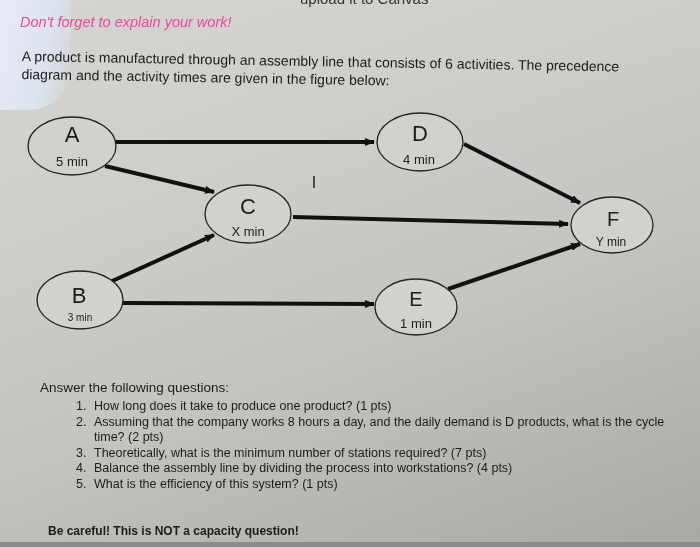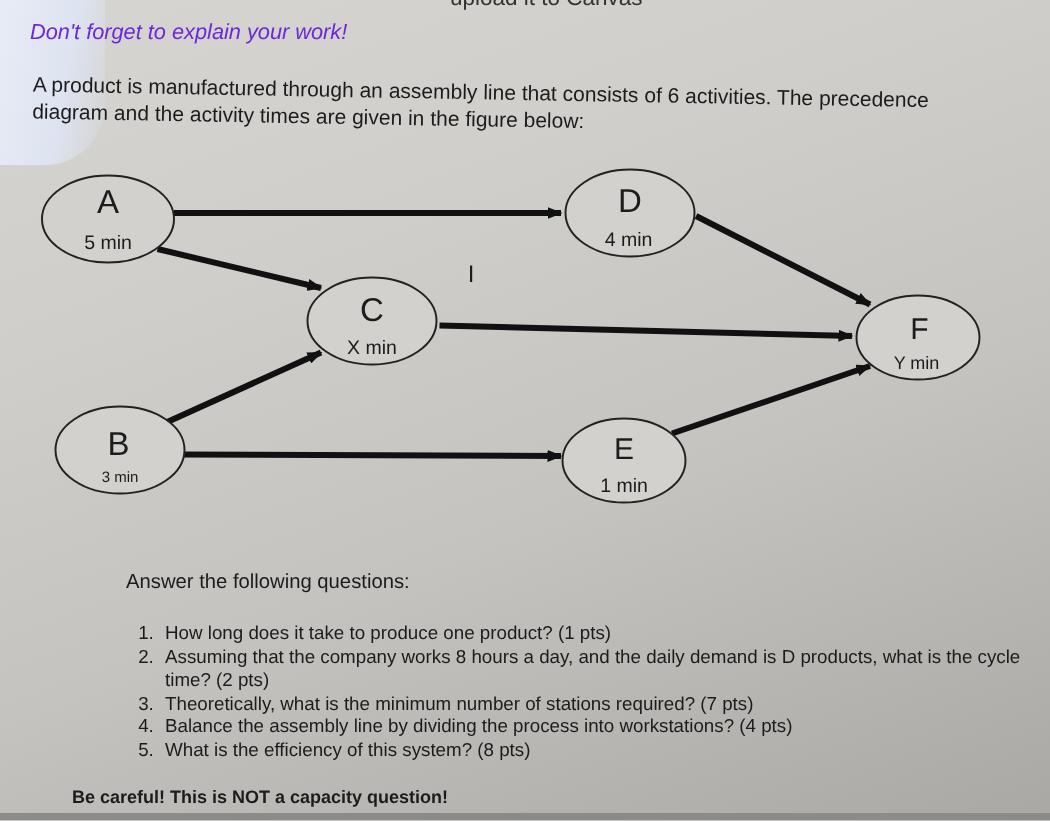--- a/index.html
+++ b/index.html
@@ -12,33 +12,33 @@
   .glare {
     position: absolute; left: 0; top: 0; width: 70px; height: 110px;
     background: linear-gradient(100deg, #e8ecf6 0%, #dde3f0 60%, rgba(220,225,235,0) 100%);
     border-bottom-right-radius: 40px;
   }
   .top-cut {
     position: absolute; left: 300px; top: -10px; font-size: 15px; color: #333;
   }
   .reminder {
     position: absolute; left: 20px; top: 14px; font-size: 14.5px; font-style: italic;
-    color: #6d28d9;
+    color: #ec4899;
   }
   .intro {
     position: absolute; left: 22px; top: 47px; width: 640px; font-size: 14px;
     line-height: 18px; transform: rotate(1deg); transform-origin: left top;
   }
   .diagram { position: absolute; left: 0; top: 100px; width: 700px; height: 250px; }
   .node-label { font-family: "Liberation Sans", sans-serif; fill: #1c1c1c; }
   .questions-title {
-    position: absolute; left: 40px; top: 380px; font-size: 13.5px; margin-left: 44px;
+    position: absolute; left: 40px; top: 380px; font-size: 13.5px;
   }
   ol.questions {
-    position: absolute; left: 68px; top: 399px; width: 580px; margin: 16px; padding-left: 22px;
+    position: absolute; left: 68px; top: 399px; width: 580px; margin: 0; padding-left: 22px;
     font-size: 12.5px; line-height: 15.5px;
   }
   ol.questions li { padding-left: 4px; }
   .warning {
     position: absolute; left: 48px; top: 524px; font-size: 12px; font-weight: bold;
   }
   .bottom-bar {
     position: absolute; left: 0; bottom: 0; width: 700px; height: 5px; background: #8c8b89;
   }
 </style>
@@ -91,16 +91,16 @@
     <text x="314" y="188" font-size="16">I</text>
   </g>
 </svg>
 
 <div class="questions-title">Answer the following questions:</div>
 <ol class="questions">
   <li>How long does it take to produce one product? (1 pts)</li>
   <li>Assuming that the company works 8 hours a day, and the daily demand is D products, what is the cycle time? (2 pts)</li>
   <li>Theoretically, what is the minimum number of stations required? (7 pts)</li>
   <li>Balance the assembly line by dividing the process into workstations? (4 pts)</li>
-  <li>What is the efficiency of this system? (8 pts)</li>
+  <li>What is the efficiency of this system? (1 pts)</li>
 </ol>
 <div class="warning">Be careful! This is NOT a capacity question!</div>
 <div class="bottom-bar"></div>
 
 </body></html>

